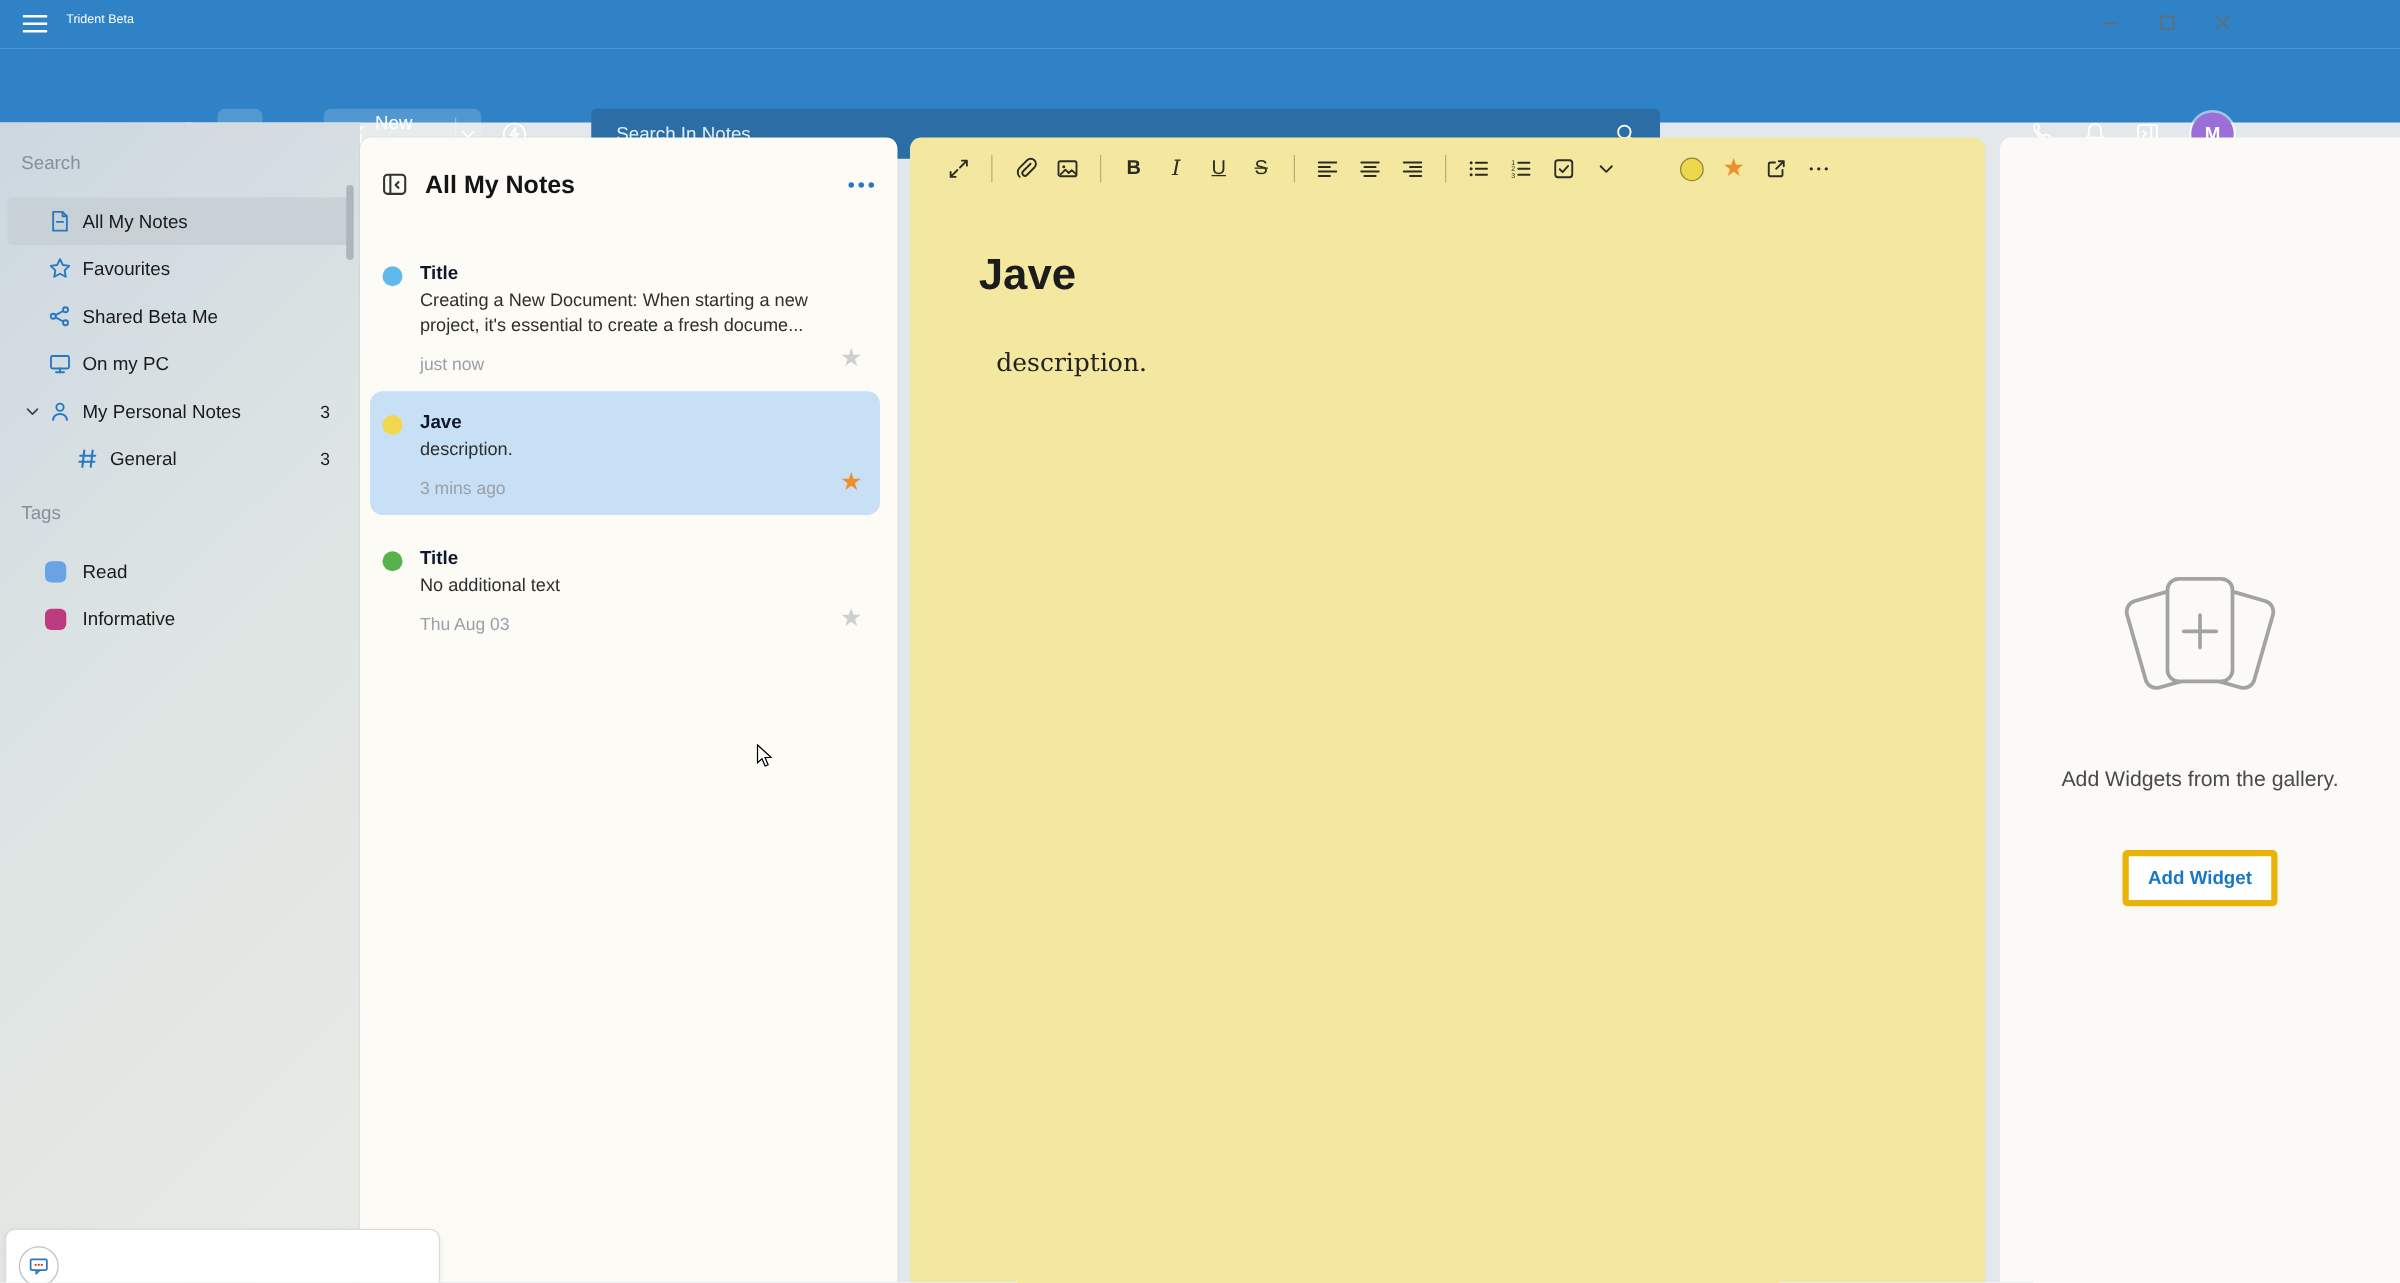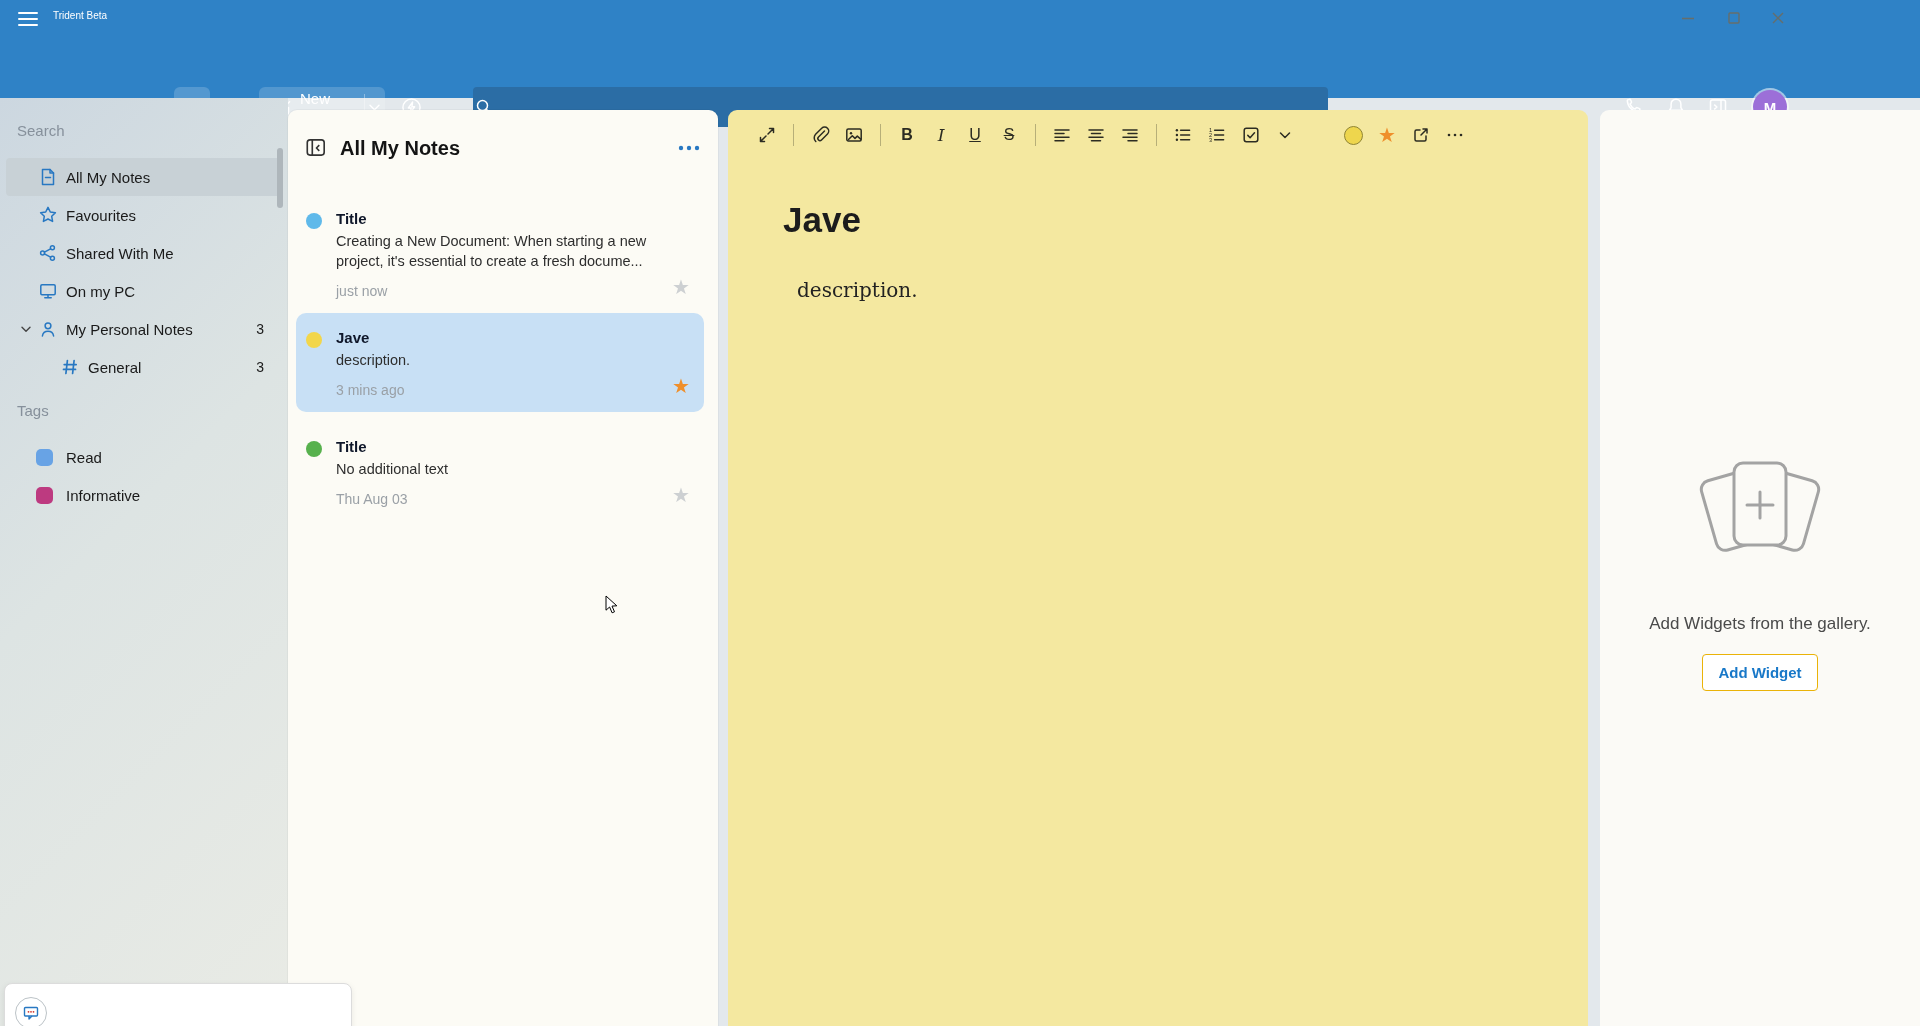--- a/index.html
+++ b/index.html
@@ -76,21 +76,21 @@
   .t-u { font-size:16px; text-decoration:underline; }
   .t-s { font-size:16px; text-decoration:line-through; }
   .swatch-circle { width:19px; height:19px; border-radius:50%; background:#eed64d; border:1.5px solid #8f8433; }
   .fav-star { font-size:20px; color:#ef8f2b; line-height:20px; }
   .editor-title { position:absolute; left:55px; top:90px; font-size:35px; font-weight:700; color:#1c1c1c; }
   .editor-body { position:absolute; left:69px; top:168px; font-size:20px; font-family:"DejaVu Serif",serif; color:#222; }
 
   
   .widgets-panel { position:absolute; left:1600px; top:110px; width:320px; bottom:0; background:#fbfaf6; border-radius:9px 0 0 0; display:flex; flex-direction:column; align-items:center; padding-top:340px; }
   .widget-msg { margin-top:46px; font-size:17px; color:#4a4a4a; }
-  .widget-btn { margin-top:20px; background:#fff; border:1px solid #eab308; border-radius:4px; color:#1878c8; font-weight:700; font-size:15px; padding:9px 15px; font-family:"Liberation Sans",sans-serif; cursor:pointer; }
+  .widget-btn { margin-top:46px; background:#fff; border:5px solid #eab308; border-radius:4px; color:#1878c8; font-weight:700; font-size:15px; padding:9px 15px; font-family:"Liberation Sans",sans-serif; cursor:pointer; }
 
   
   .feedback { position:absolute; left:4px; top:983px; width:348px; height:60px; background:#fff; border:1px solid #dcdcdc; border-radius:8px; box-shadow:0 2px 6px rgba(0,0,0,.08); display:flex; align-items:center; padding-left:10px; }
   .fb-circle { width:32px; height:32px; border:1.5px solid #bcc3c7; border-radius:50%; display:flex; align-items:center; justify-content:center; }
   .cursor { position:absolute; left:605px; top:595px; width:14px; height:20px; pointer-events:none; }
   svg { display:block; }
 </style>
 </head>
 <body>
 
@@ -189,20 +189,21 @@
     </div>
 
     <div class="boost">
       <svg width="23" height="23" viewBox="0 0 22 22" fill="none" stroke="currentColor" stroke-width="1.4" stroke-linejoin="round">
           <circle cx="11" cy="11" r="8.2"></circle>
           <path d="M12 5.8L8 11.5h2.6L9.8 16.2l4.2-5.9h-2.6z"></path>
         </svg>
     </div>
 
     <div class="search">
+      <input placeholder="Search In Notes" style="">
       <span class="mag">
         <svg width="22" height="22" viewBox="0 0 22 22" fill="none" stroke="currentColor" stroke-width="1.5" stroke-linecap="round">
             <circle cx="9.5" cy="9.5" r="5"></circle>
             <path d="M13.3 13.3l4.3 4.3"></path>
           </svg>
       </span>
     </div>
 
     <div class="tb-right">
       <span class="tb-ic">
@@ -257,21 +258,21 @@
         <div class="side-row  ">
      <span class="chev"></span>
      <span class="sicon">
             <svg width="20" height="20" viewBox="0 0 20 20" fill="none" stroke="currentColor" stroke-width="1.5" stroke-linecap="round" stroke-linejoin="round">
               <circle cx="4.6" cy="10" r="2"></circle>
               <circle cx="14.4" cy="4.8" r="2"></circle>
               <circle cx="14.4" cy="15.2" r="2"></circle>
               <path d="M6.4 9.1l6.2-3.3M6.4 10.9l6.2 3.3"></path>
             </svg>
           </span>
-     <span>Shared With Me</span>
+     <span>Shared Beta Me</span>
 
    </div>
         <div class="side-row  ">
      <span class="chev"></span>
      <span class="sicon">
             <svg width="20" height="20" viewBox="0 0 20 20" fill="none" stroke="currentColor" stroke-width="1.5" stroke-linecap="round" stroke-linejoin="round">
               <rect x="2.8" y="3.8" width="14.4" height="10" rx="1.2"></rect>
               <path d="M10 13.8v3M6.8 16.8h6.4"></path>
             </svg>
           </span>

